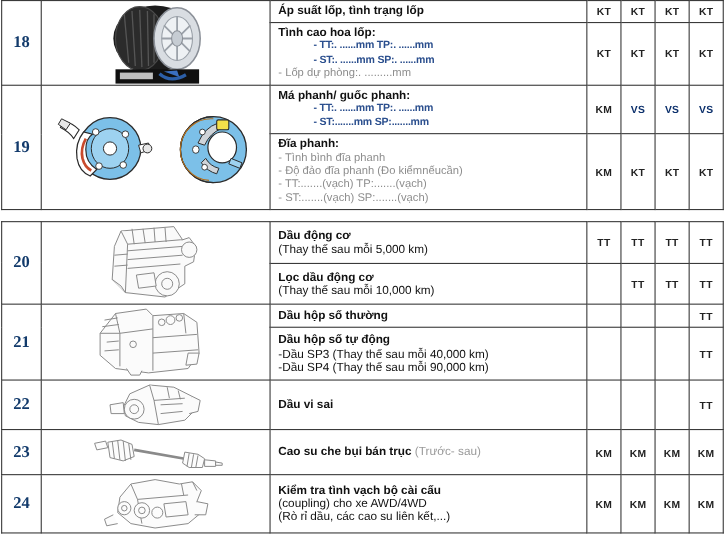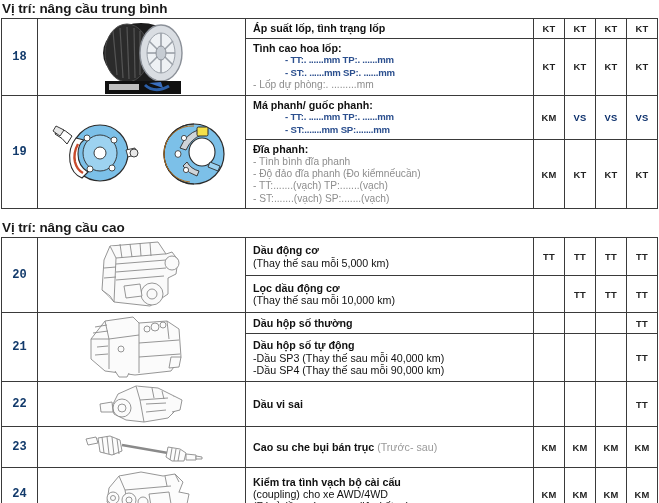--- a/index.html
+++ b/index.html
@@ -34,25 +34,25 @@
     border:1px solid #3a3a3a;
     padding:0;
     vertical-align:middle;
   }
   .c-num{width:36px;text-align:center;}
   .c-img{width:208px;}
   .c-txt{width:288px;}
   .c-code{width:31px;text-align:center;}
 
   .num{
-    font-size:12px;
+    font-size:15px;
     font-weight:bold;
     color:#123a6b;
     text-align:center;
-    font-family:Liberation Mono, monospace;
+    font-family:Liberation Serif, serif;
   }
 
   .txt{
     padding:3px 0 3px 7px;
     font-size:10.7px;
     line-height:12.4px;
     color:#111;
   }
   .txt .hd{font-weight:bold;display:block;}
   .txt .sub{display:block;color:#2b4f8e;font-weight:bold;font-size:9.6px;letter-spacing:-0.2px;margin-left:32px;}
@@ -76,21 +76,20 @@
     justify-content:center;
   }
   .gap{height:10px;}
   svg{display:block;}
 </style>
 </head>
 <body>
 
 <div class="sheet">
 
-  <div class="section-title">Vị trí: nâng cầu trung bình</div>
 
   <table class="grid">
     <colgroup>
       <col class="c-num">
         <col class="c-img">
         <col class="c-txt">
       <col class="c-code">
         <col class="c-code">
         <col class="c-code">
         <col class="c-code">
@@ -255,21 +254,20 @@
           </td>
         <td class="c-code">
             <div class="code">KT</div>
           </td>
       </tr>
     </tbody>
   </table>
 
   <div class="gap"></div>
 
-  <div class="section-title">Vị trí: nâng cầu cao</div>
 
   <table class="grid">
     <colgroup>
       <col class="c-num">
         <col class="c-img">
         <col class="c-txt">
       <col class="c-code">
         <col class="c-code">
         <col class="c-code">
         <col class="c-code">

